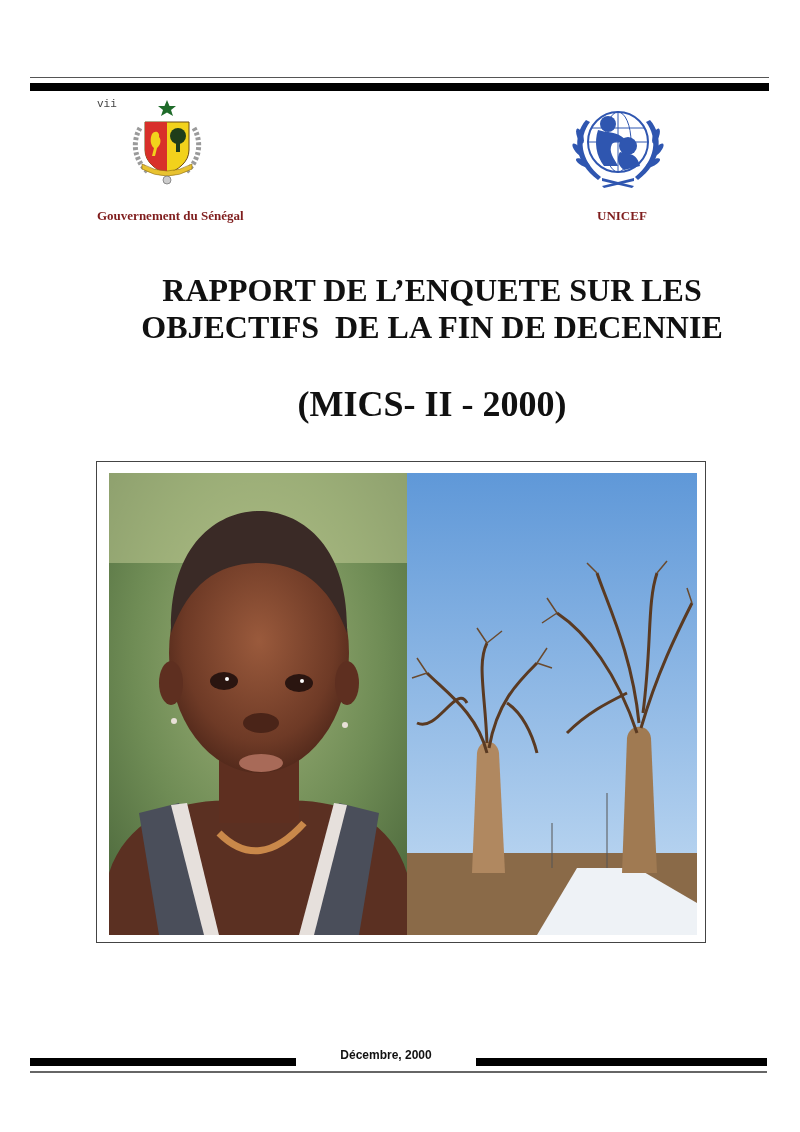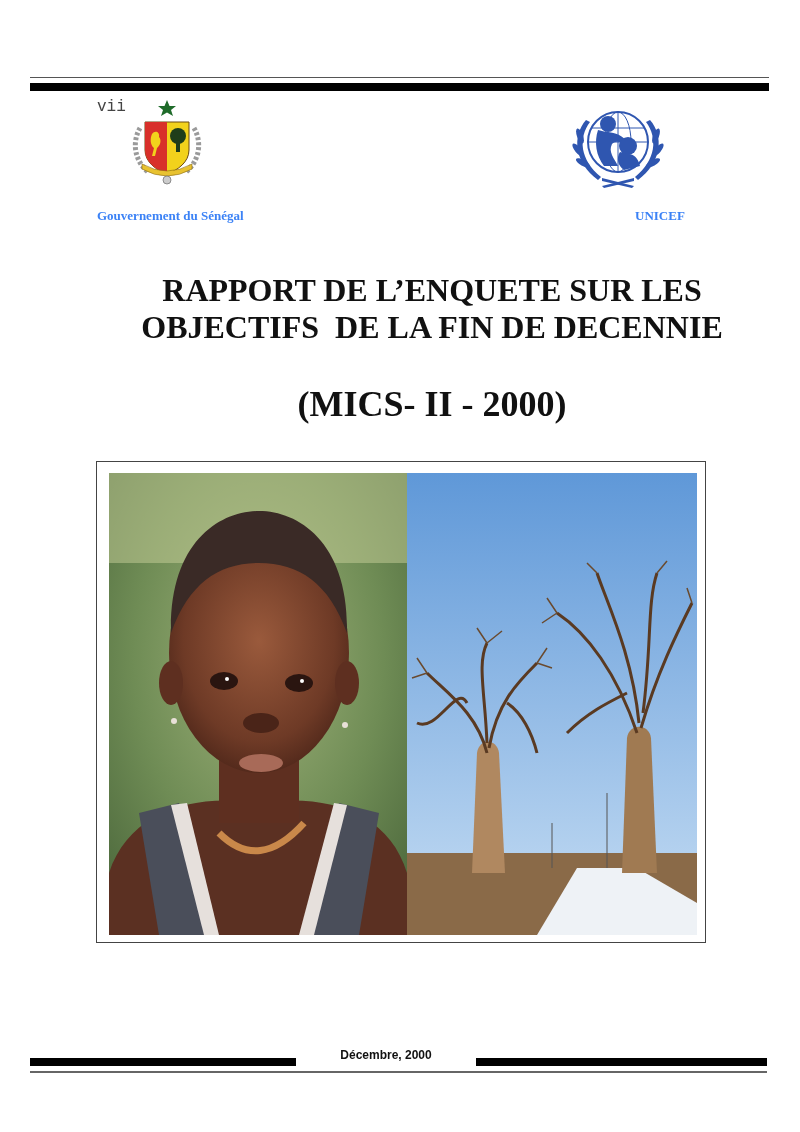--- a/index.html
+++ b/index.html
@@ -1,21 +1,21 @@
 <!DOCTYPE html>
 <html><head>
   <meta charset="utf-8">
   <style>
     html, body { margin: 0; padding: 0; background: #ffffff; }
     body { width: 800px; height: 1132px; position: relative; overflow: hidden; font-family: "Liberation Serif", serif; color: #111; }
     .abs { position: absolute; }
     .rule-thin { background: #555; height: 1px; }
     .rule-thick { background: #000; }
-    .pagenum { font-family: "Liberation Mono", monospace; font-size: 16px; color: #444; }
-    .org-label { font-family: "Liberation Serif", serif; font-weight: bold; font-size: 13px; color: #3b82f6; }
+    .pagenum { font-family: "Liberation Mono", monospace; font-size: 11px; color: #444; }
+    .org-label { font-family: "Liberation Serif", serif; font-weight: bold; font-size: 13px; color: #7f1d1d; }
     .title { left: 0; width: 800px; text-align: center; font-family: "Liberation Serif", serif; font-weight: bold; font-size: 32px; line-height: 37px; color: #111; padding-left: 32px; }
     .title-line { display: block; white-space: pre; }
     .title-line.big { font-size: 36px; line-height: 42px; margin-top: 37px; }
     .frame { left: 96px; top: 461px; width: 610px; height: 482px; border: 1px solid #444; background: #fff; box-sizing: border-box; }
     .photo { position: absolute; top: 11px; height: 462px; overflow: hidden; }
     .footer-date { font-family: "Liberation Sans", sans-serif; font-weight: bold; font-size: 12px; color: #111; }
   </style>
 </head>
 <body>
 
@@ -71,21 +71,21 @@
     <g fill="#2f56b0">
       <circle cx="40" cy="24" r="8"></circle>
       <path d="M30,30 C26,42 28,56 36,66 L50,66 C46,58 40,52 44,44 C48,40 54,42 56,46 L58,40 C52,34 44,32 38,32 Z"></path>
       <circle cx="60" cy="46" r="9"></circle>
       <path d="M52,52 C48,58 50,66 56,70 L72,66 C70,58 66,54 60,54 Z"></path>
     </g>
   </svg>
 </div>
 
 <div class="abs org-label" style="left:97px; top:208px;">Gouvernement du Sénégal</div>
-<div class="abs org-label" style="left:635px; top:208px;">UNICEF</div>
+<div class="abs org-label" style="left:597px; top:208px;">UNICEF</div>
 
 <div class="abs title" style="top:272px;">
   <span class="title-line">RAPPORT DE L’ENQUETE SUR LES</span>
   <span class="title-line">OBJECTIFS  DE LA FIN DE DECENNIE</span>
   <span class="title-line big">(MICS- II - 2000)</span>
 </div>
 
 <div class="abs frame">
 
   <div class="photo" style="left:12px; width:298px;">

